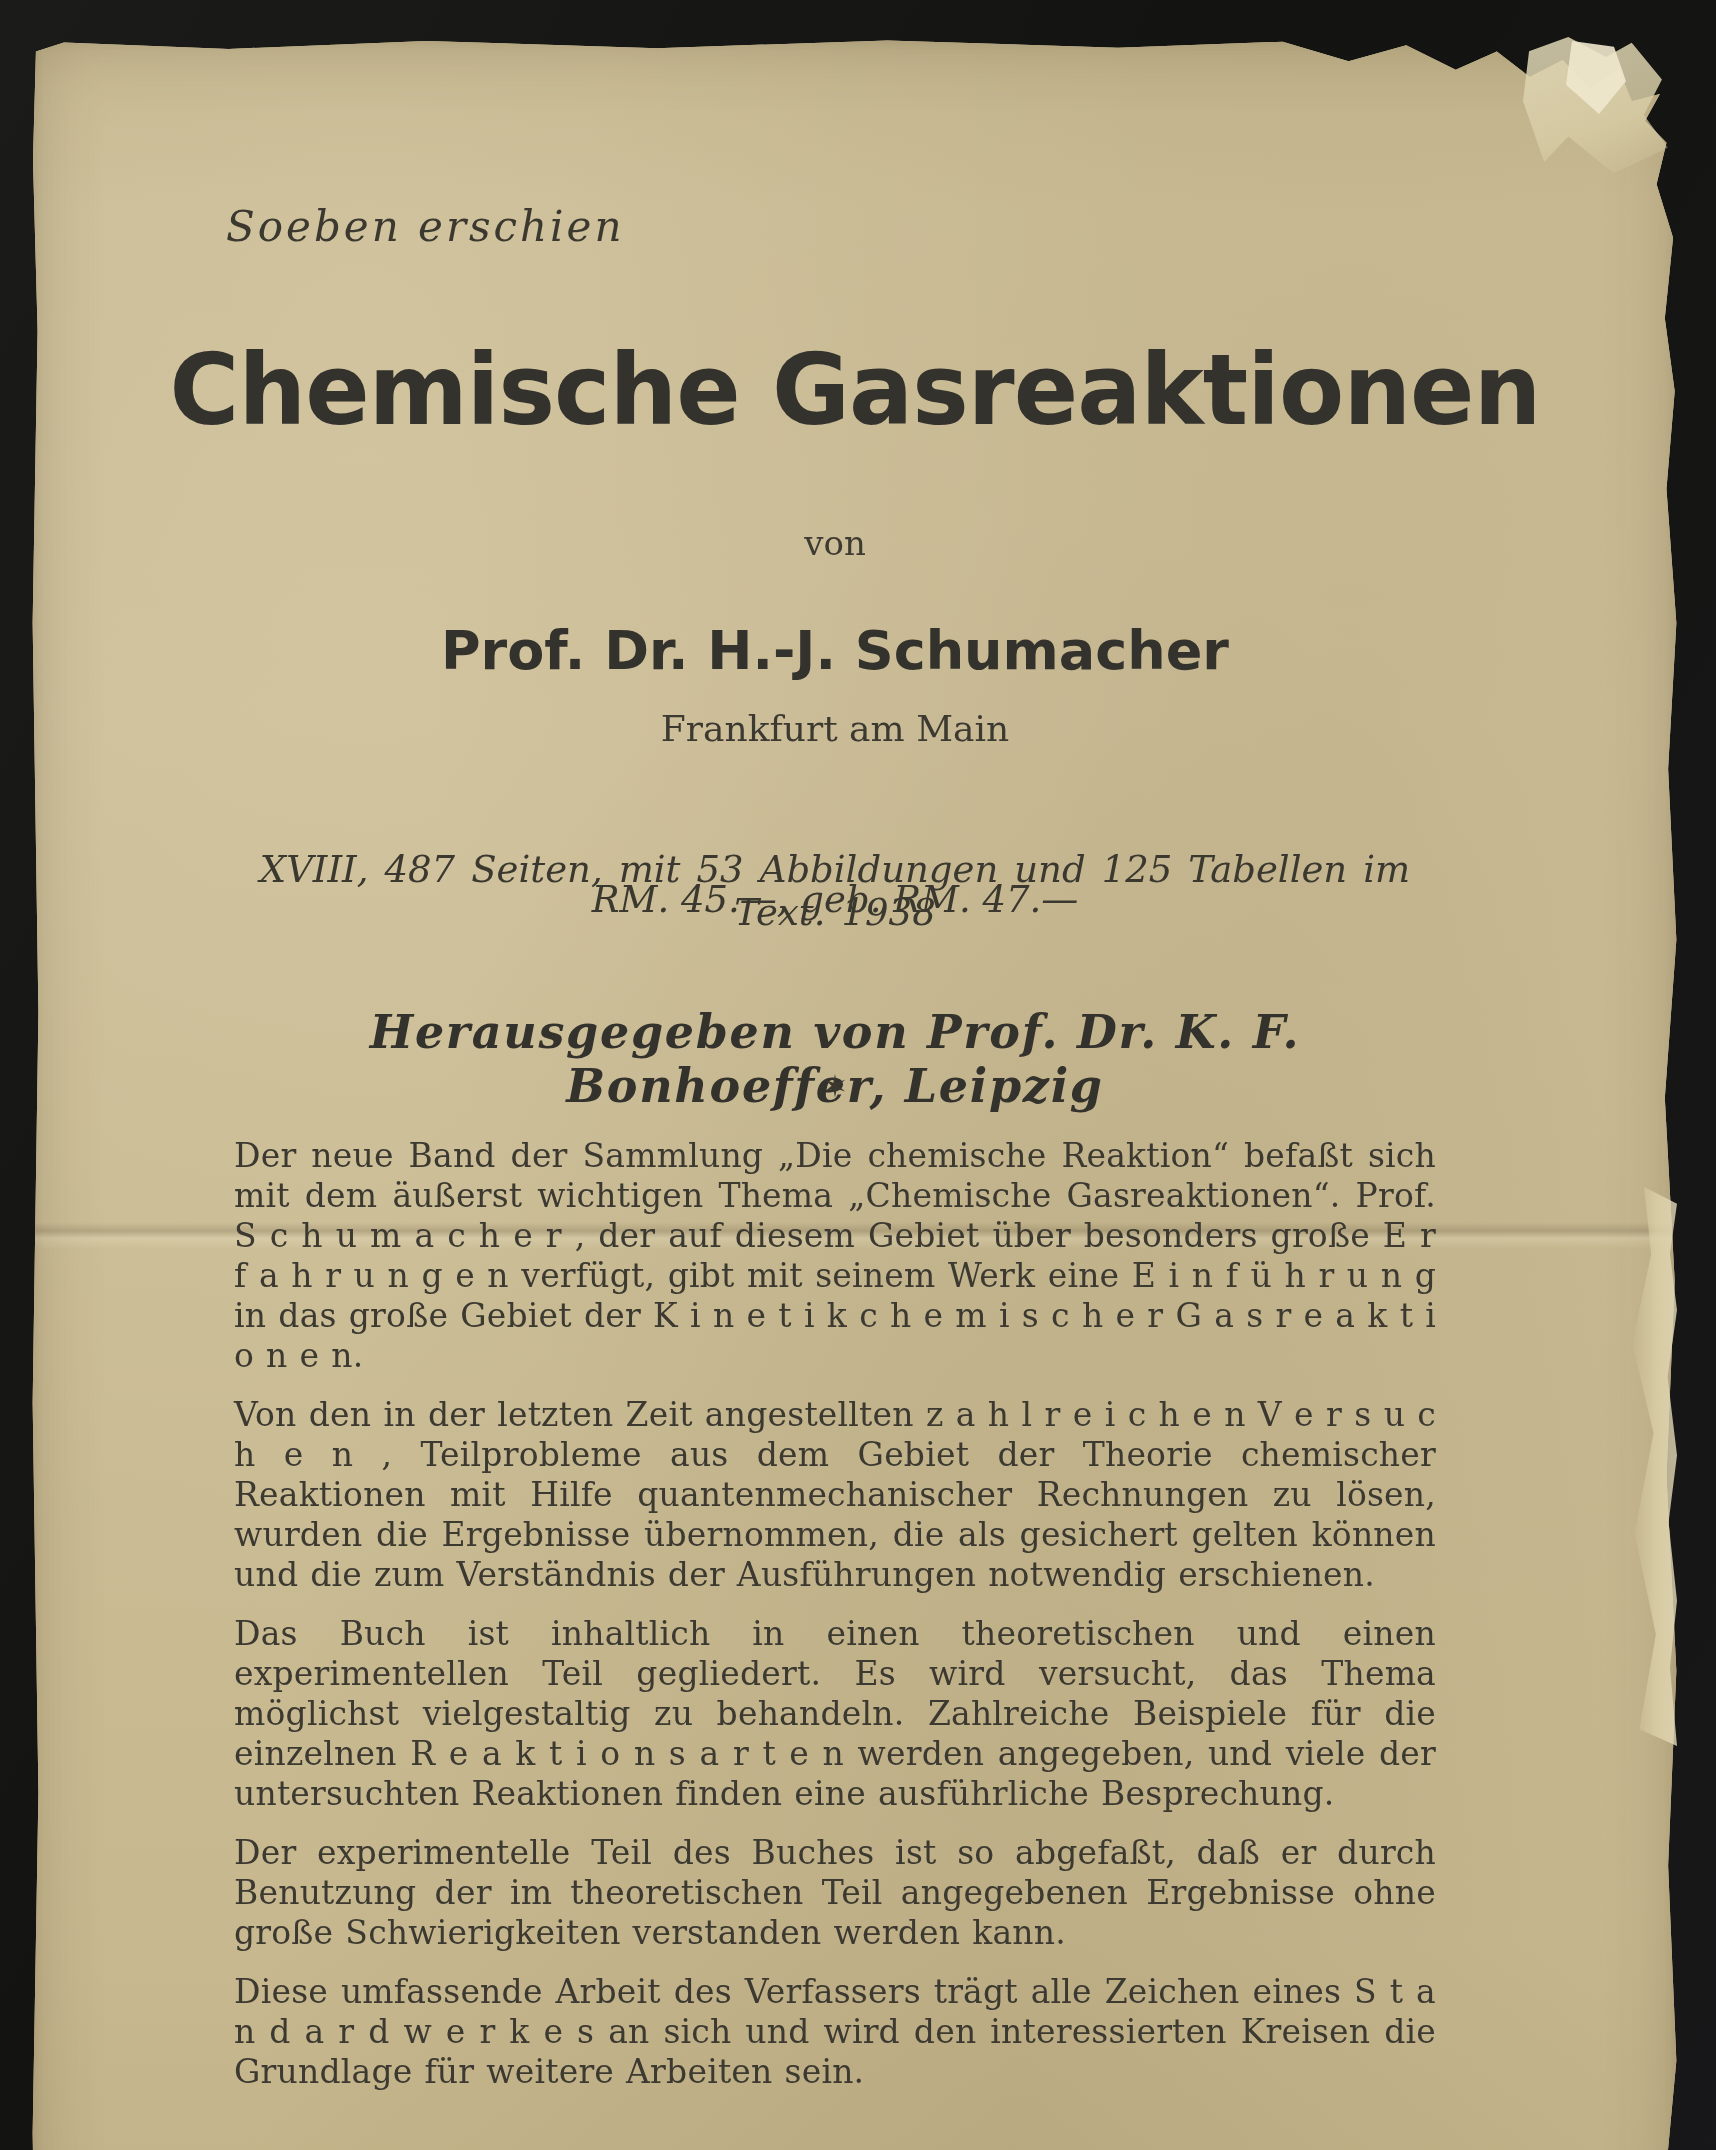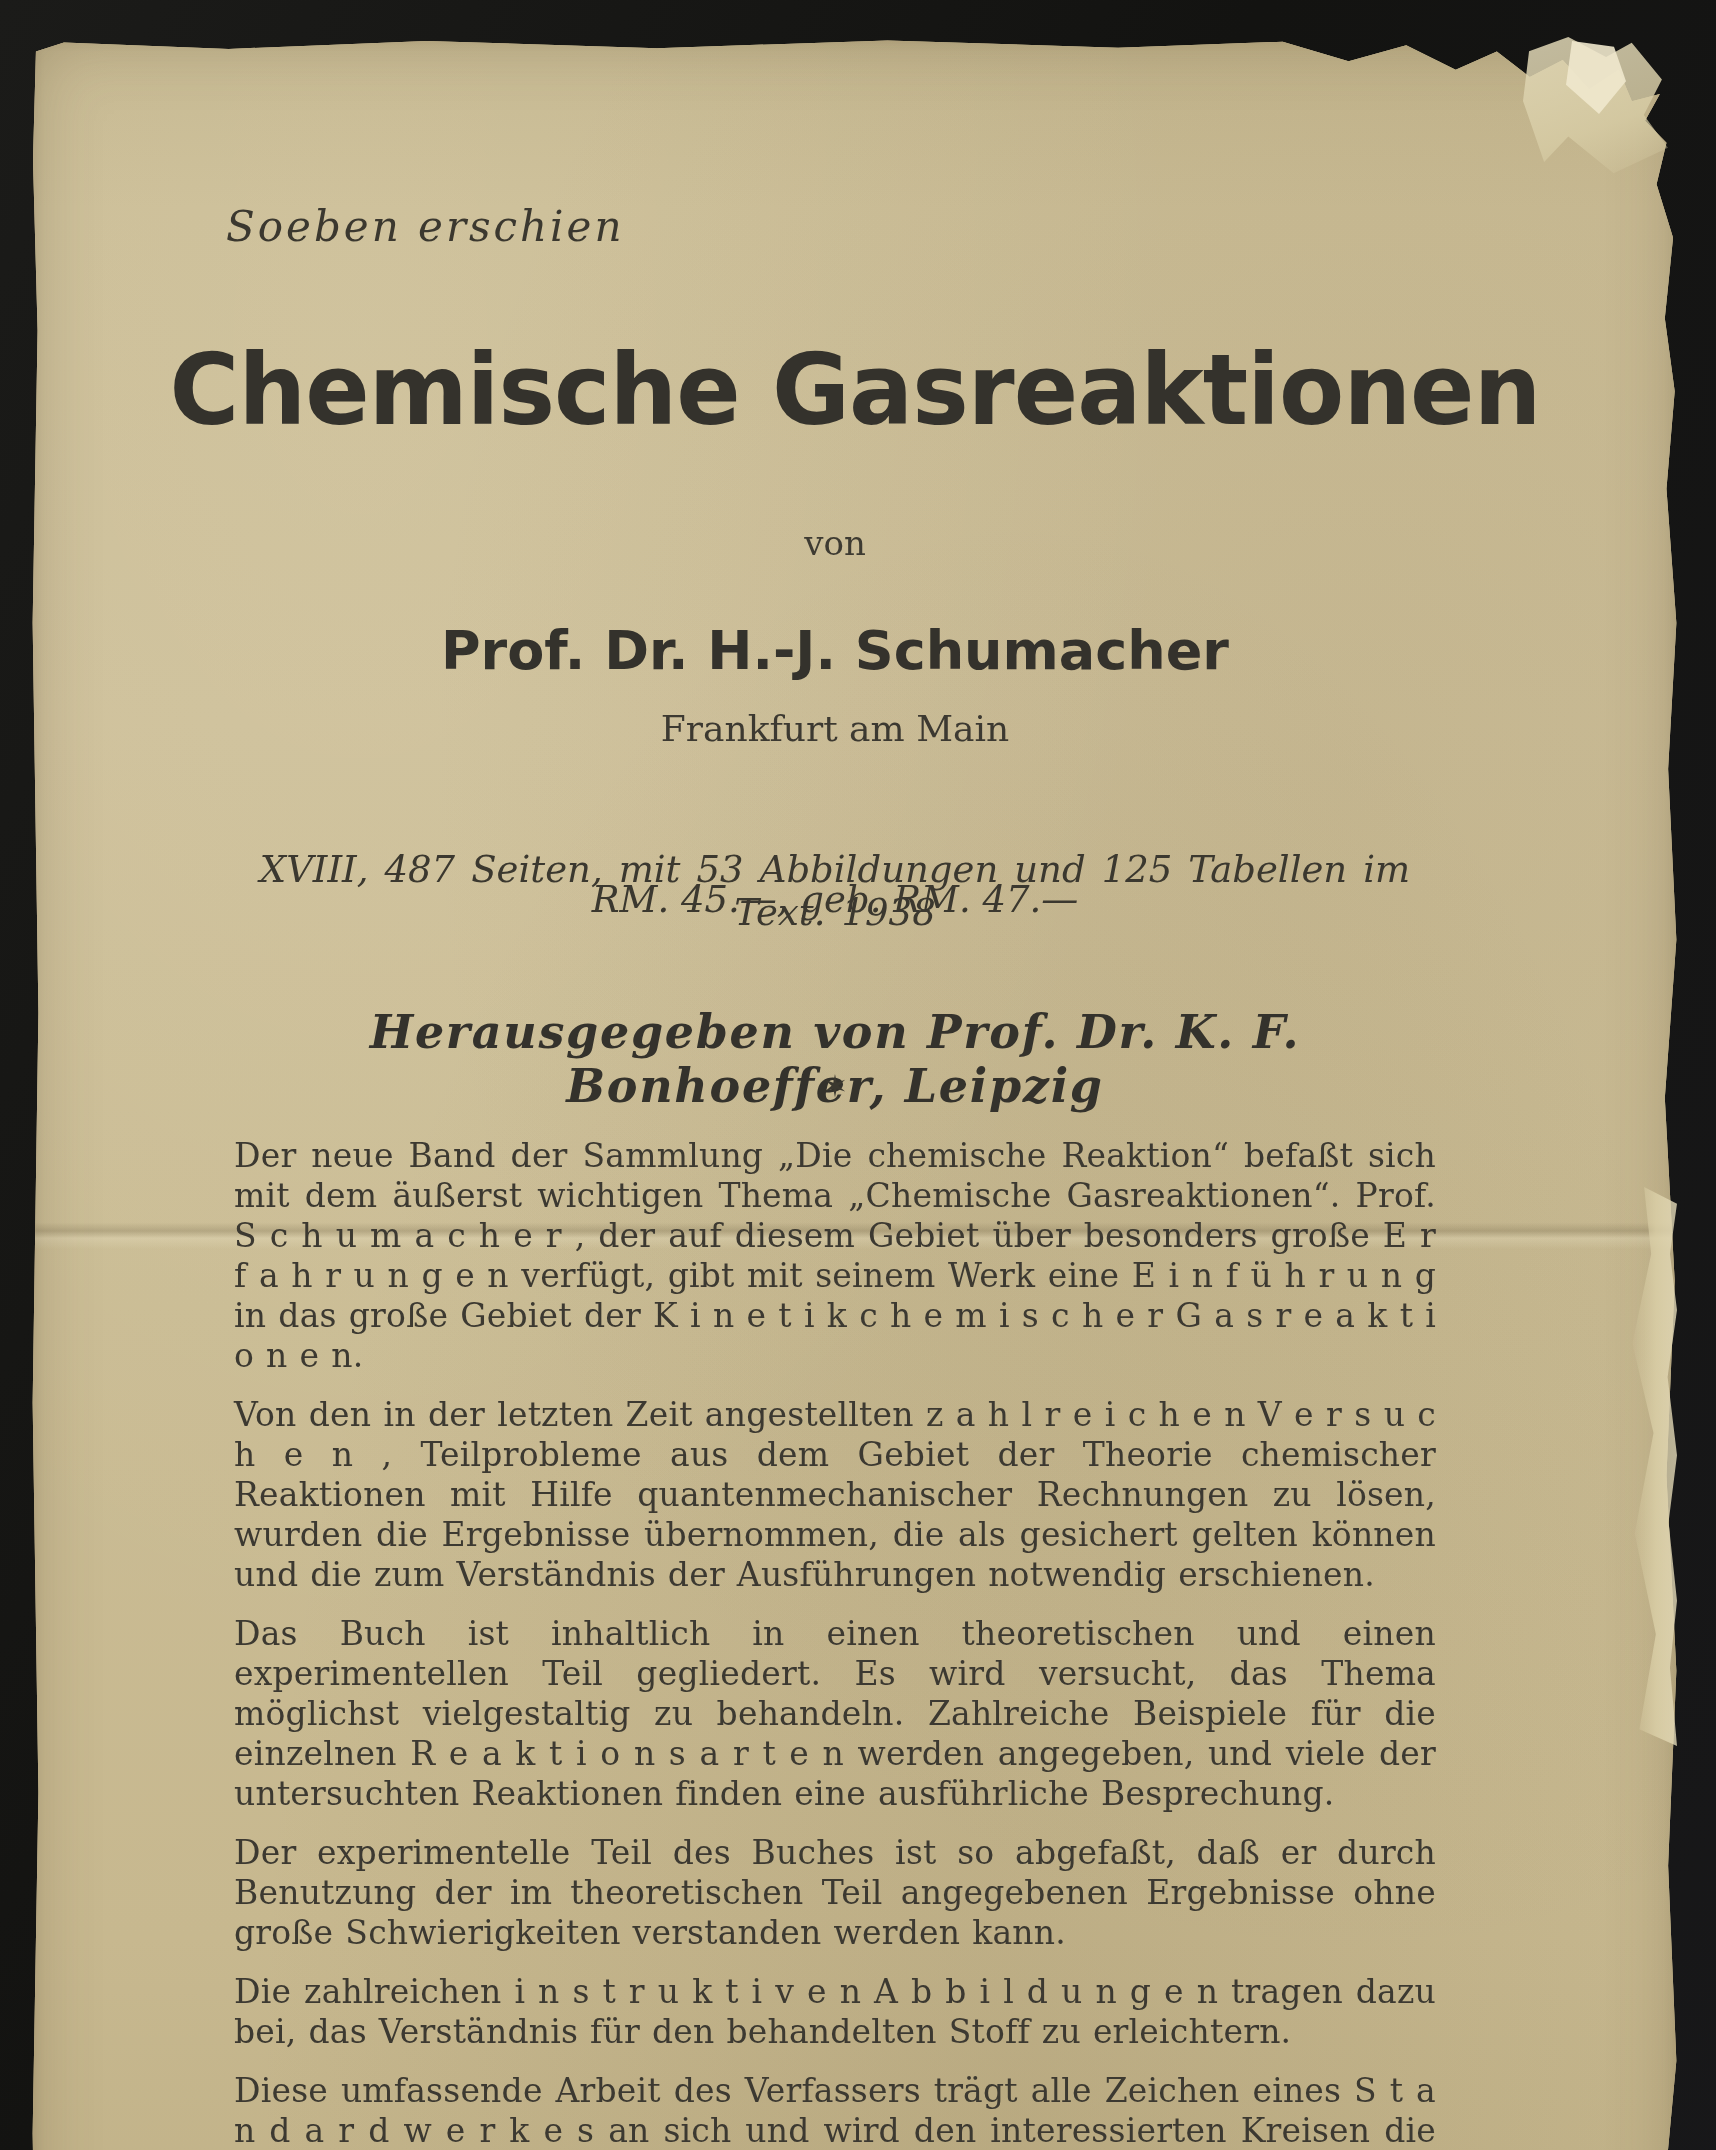--- a/index.html
+++ b/index.html
@@ -173,21 +173,20 @@
 
     <div class="tb series-editor">Herausgegeben von Prof. Dr. K. F. Bonhoeffer, Leipzig</div>
 
     <div class="tb star">✶</div>
 
     <div class="tb body-copy">
       <p class="para">Der neue Band der Sammlung „Die chemische Reaktion“ befaßt sich mit dem äußerst wichtigen Thema „Chemische Gasreaktionen“.  Prof. S c h u m a c h e r , der auf diesem Gebiet über besonders große E r f a h r u n g e n verfügt, gibt mit seinem Werk eine E i n f ü h r u n g in das große Gebiet der K i n e t i k  c h e m i s c h e r  G a s r e a k t i o n e n.</p>
       <p class="para">Von den in der letzten Zeit angestellten z a h l r e i c h e n  V e r s u c h e n , Teilprobleme aus dem Gebiet der Theorie chemischer Reaktionen mit Hilfe quantenmechanischer Rechnungen zu lösen, wurden die Ergebnisse übernommen, die als gesichert gelten können und die zum Verständnis der Ausführungen notwendig erschienen.</p>
       <p class="para">Das Buch ist inhaltlich in einen theoretischen und einen experimentellen Teil gegliedert. Es wird versucht, das Thema möglichst vielgestaltig zu behandeln. Zahlreiche Beispiele für die einzelnen R e a k t i o n s a r t e n werden angegeben, und viele der untersuchten Reaktionen finden eine ausführliche Besprechung.</p>
       <p class="para">Der experimentelle Teil des Buches ist so abgefaßt, daß er durch Benutzung der im theoretischen Teil angegebenen Ergebnisse ohne große Schwierigkeiten verstanden werden kann.</p>
-      <p class="para">Die zahlreichen i n s t r u k t i v e n  A b b i l d u n g e n tragen dazu bei, das Verständnis für den behandelten Stoff zu erleichtern.</p>
       <p class="para">Diese umfassende Arbeit des Verfassers trägt alle Zeichen eines S t a n d a r d w e r k e s an sich und wird den interessierten Kreisen die Grundlage für weitere Arbeiten sein.</p>
     </div>
 
   </div>
 
   <div class="tear tear-top-right"></div>
   <div class="tear tear-top-right-bright"></div>
   <div class="tear tear-right-mid"></div>
 
 </div>

